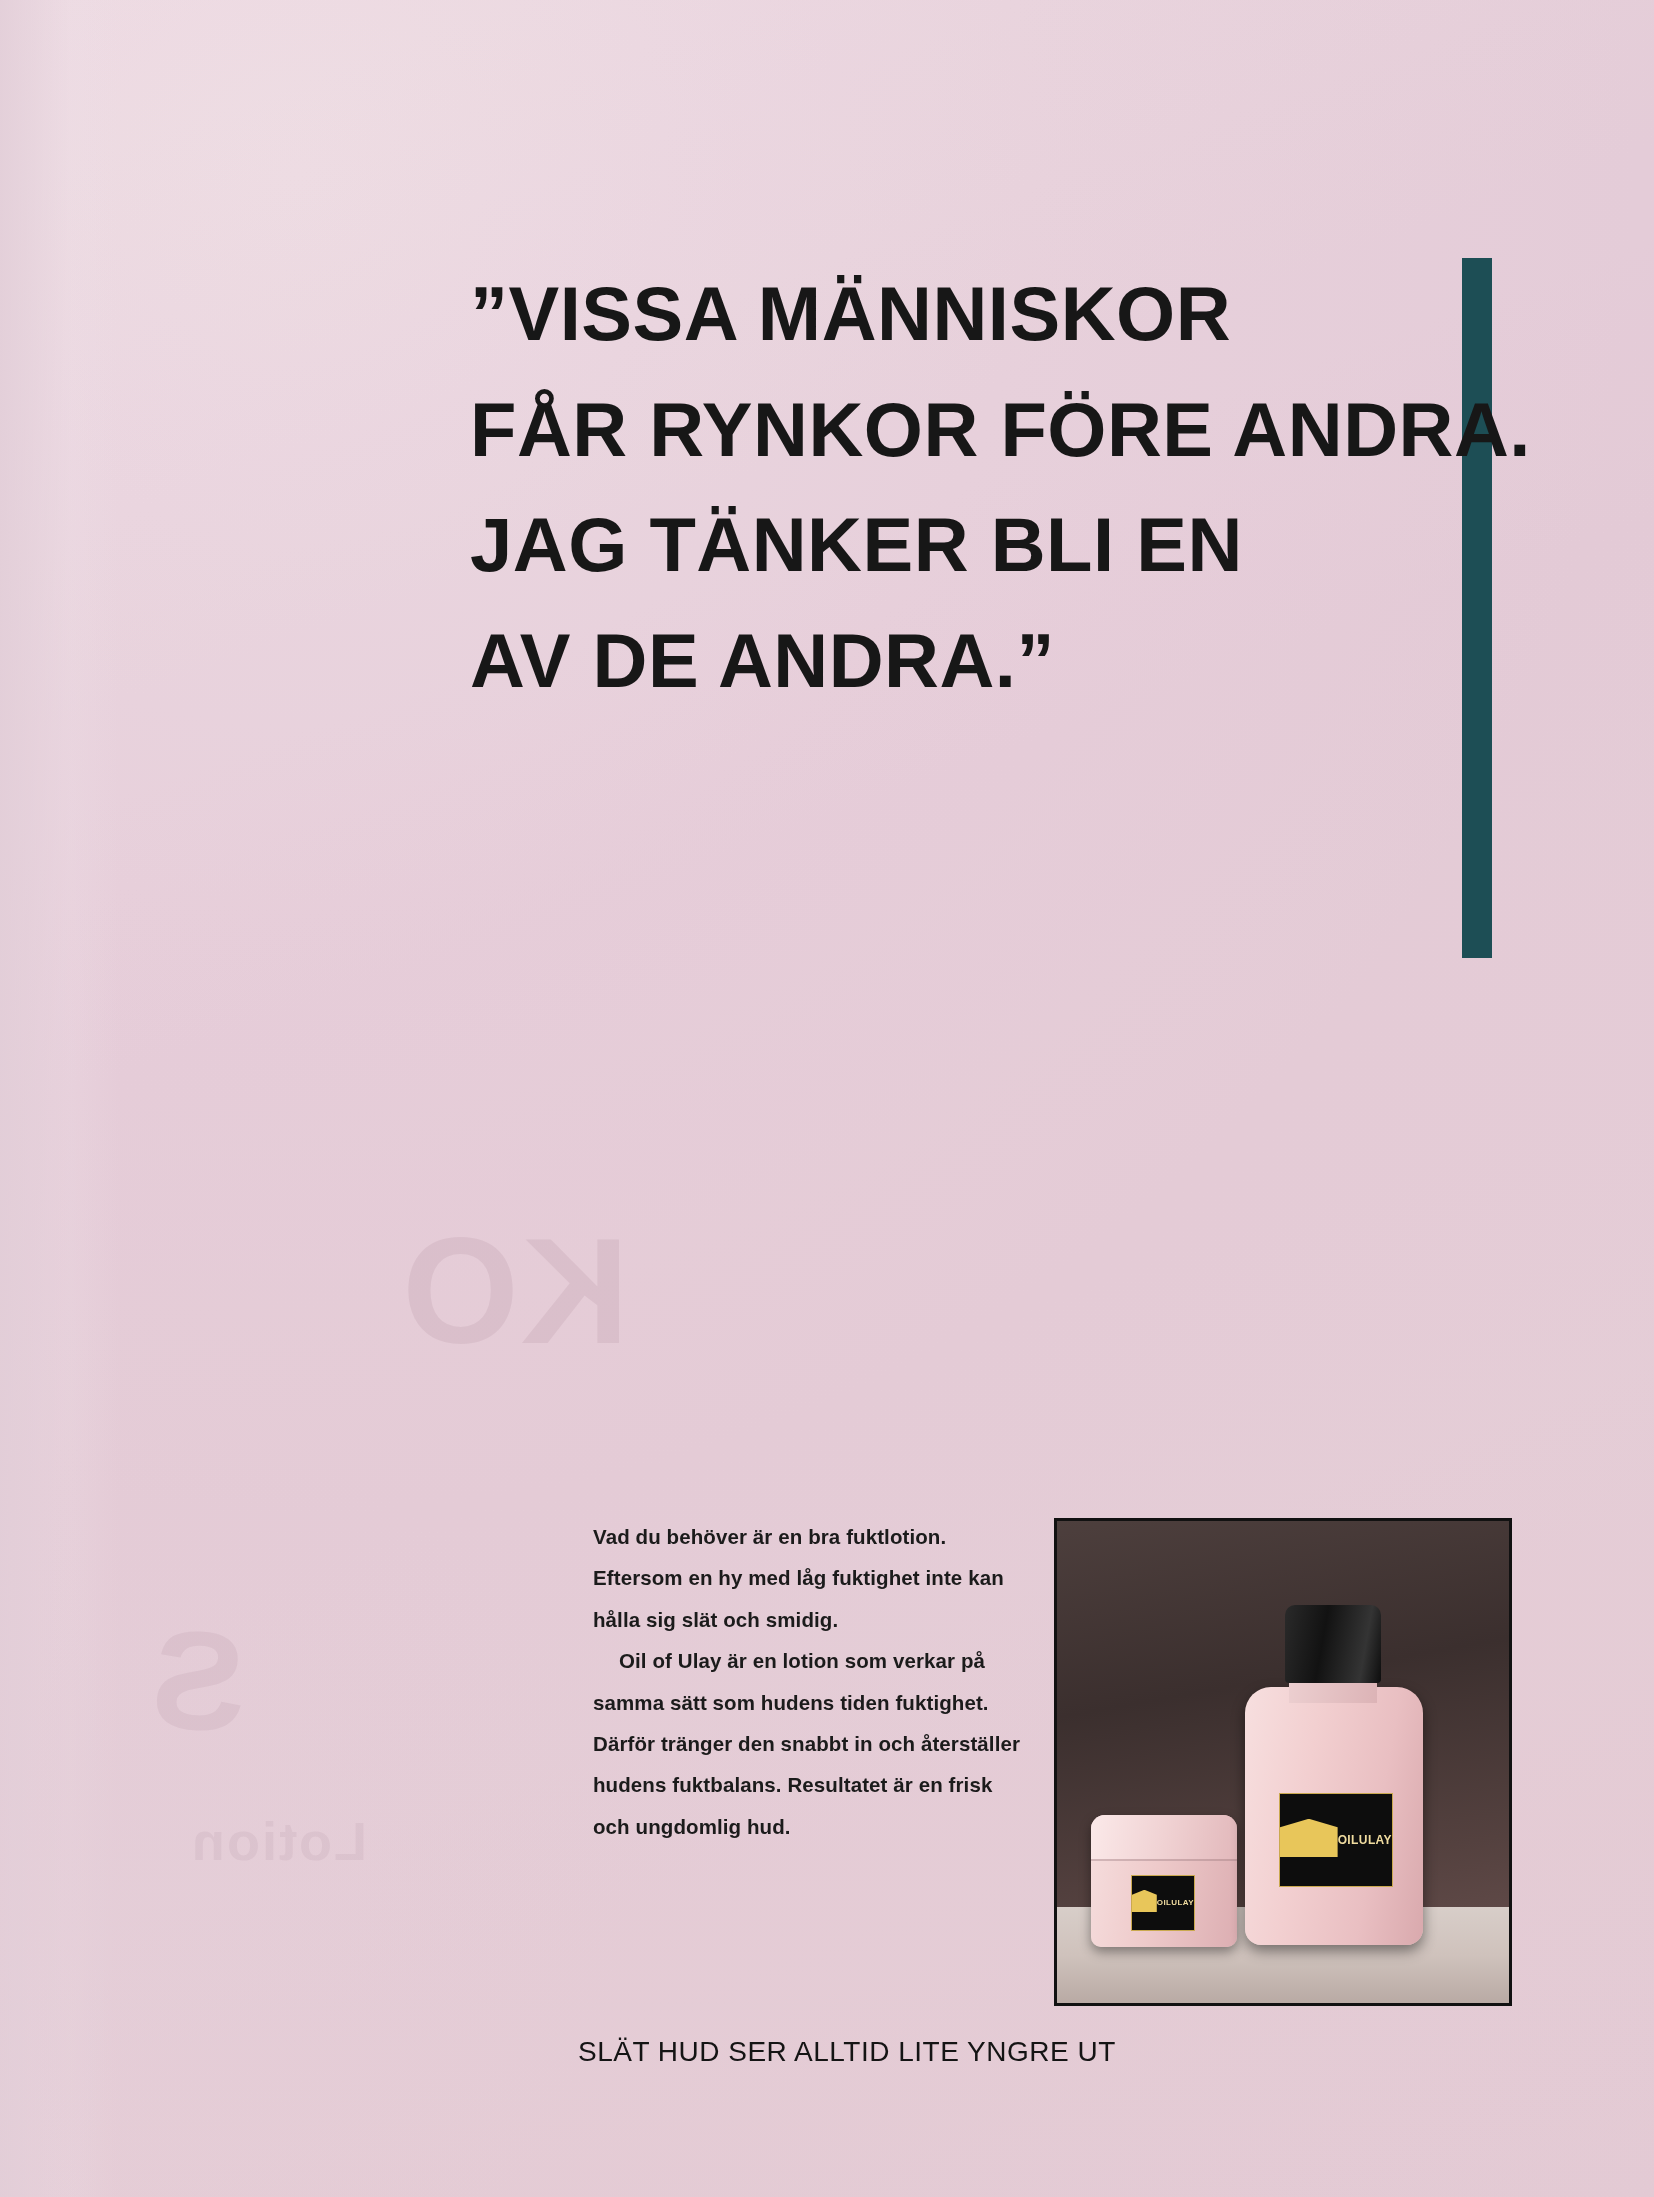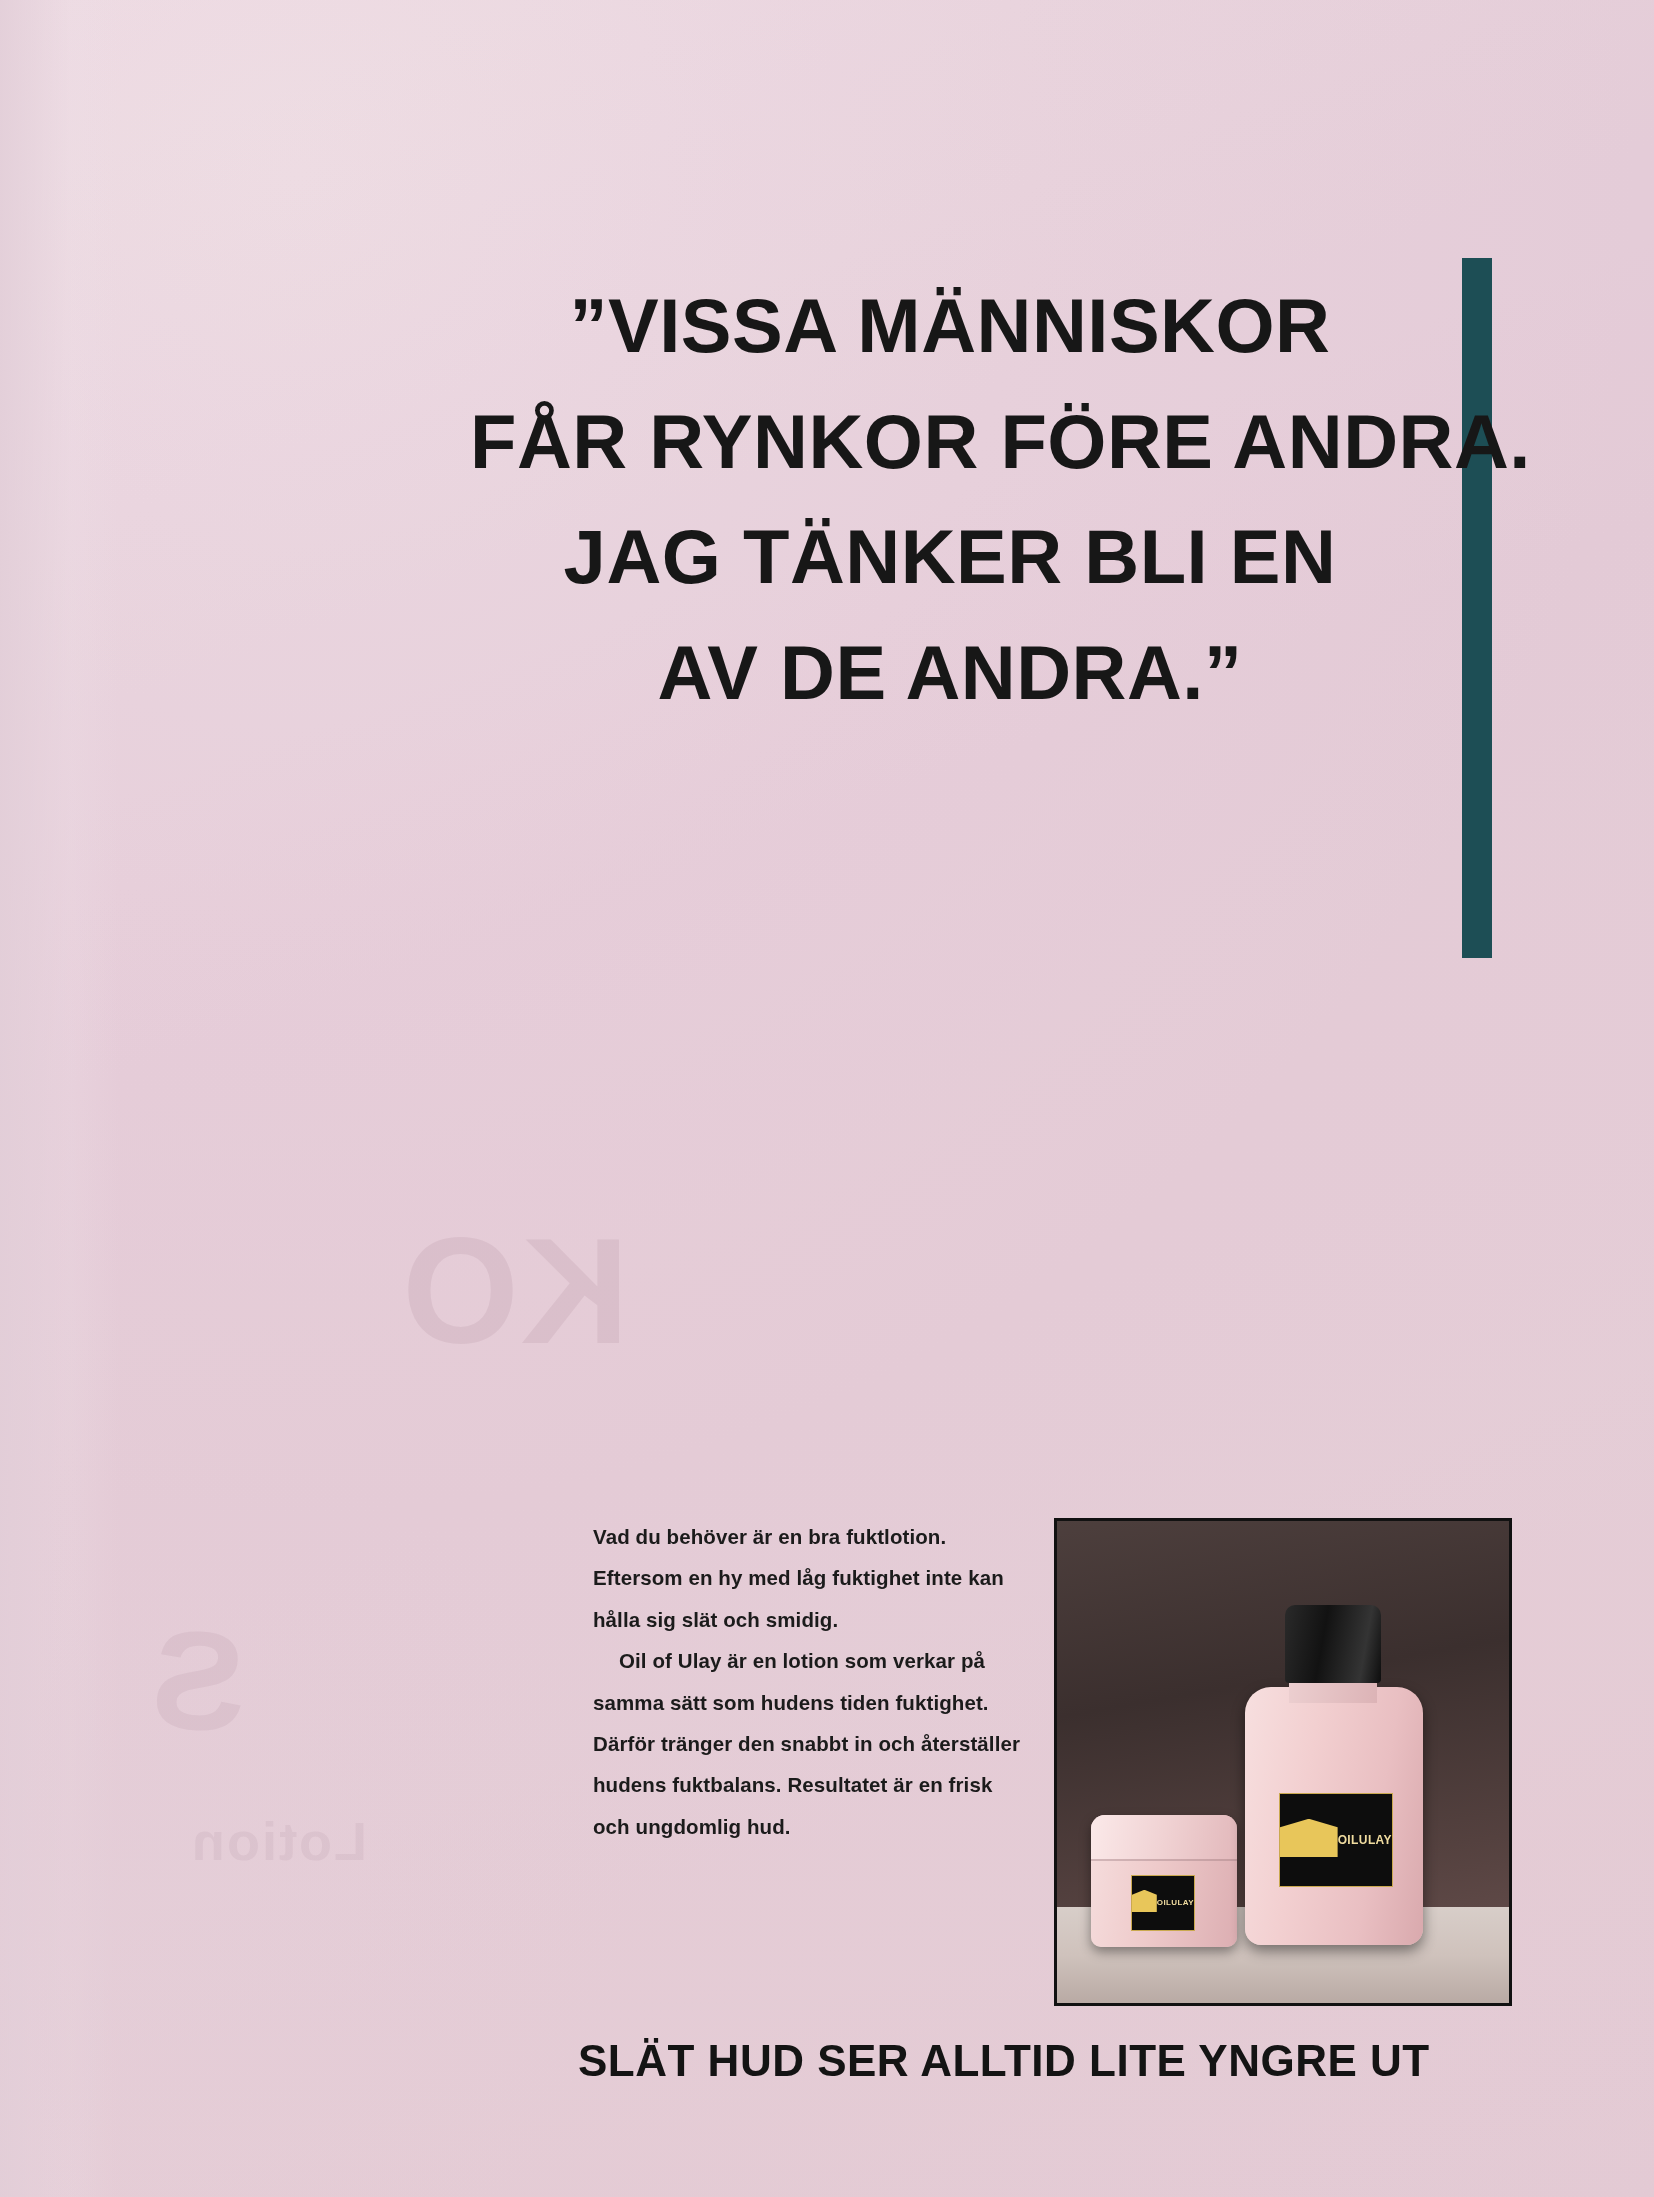--- a/index.html
+++ b/index.html
@@ -60,23 +60,23 @@
     left: 190px; top: 1810px;
     font-size: 54px;
     transform: scaleX(-1);
     color: rgba(150,110,125,.10);
     font-weight: 700;
   }
 
   .headline {
     position: absolute;
     right: 224px;
-    top: 268px;
+    top: 256px;
     width: 960px;
-    text-align: center;
+    text-align: left;
     color: #171717;
     font-weight: 800;
     font-size: 76px;
     line-height: 1.52;
     letter-spacing: 0.5px;
   }
   .headline .line {
     display: block;
     white-space: nowrap;
   }
@@ -201,22 +201,22 @@
     height: 54px;
   }
   .label-jar .txt { font-size: 8px; }
 
   .tagline {
     position: absolute;
     left: 578px;
     top: 2036px;
     width: 930px;
     color: #141414;
-    font-size: 44px;
-    font-weight: 700;
+    font-size: 28px;
+    font-weight: 400;
     letter-spacing: .5px;
     white-space: nowrap;
   }
 </style>
 </head>
 <body>
 
 <div class="page">
   <div class="tint-a"></div>
   <div class="tint-b"></div>

